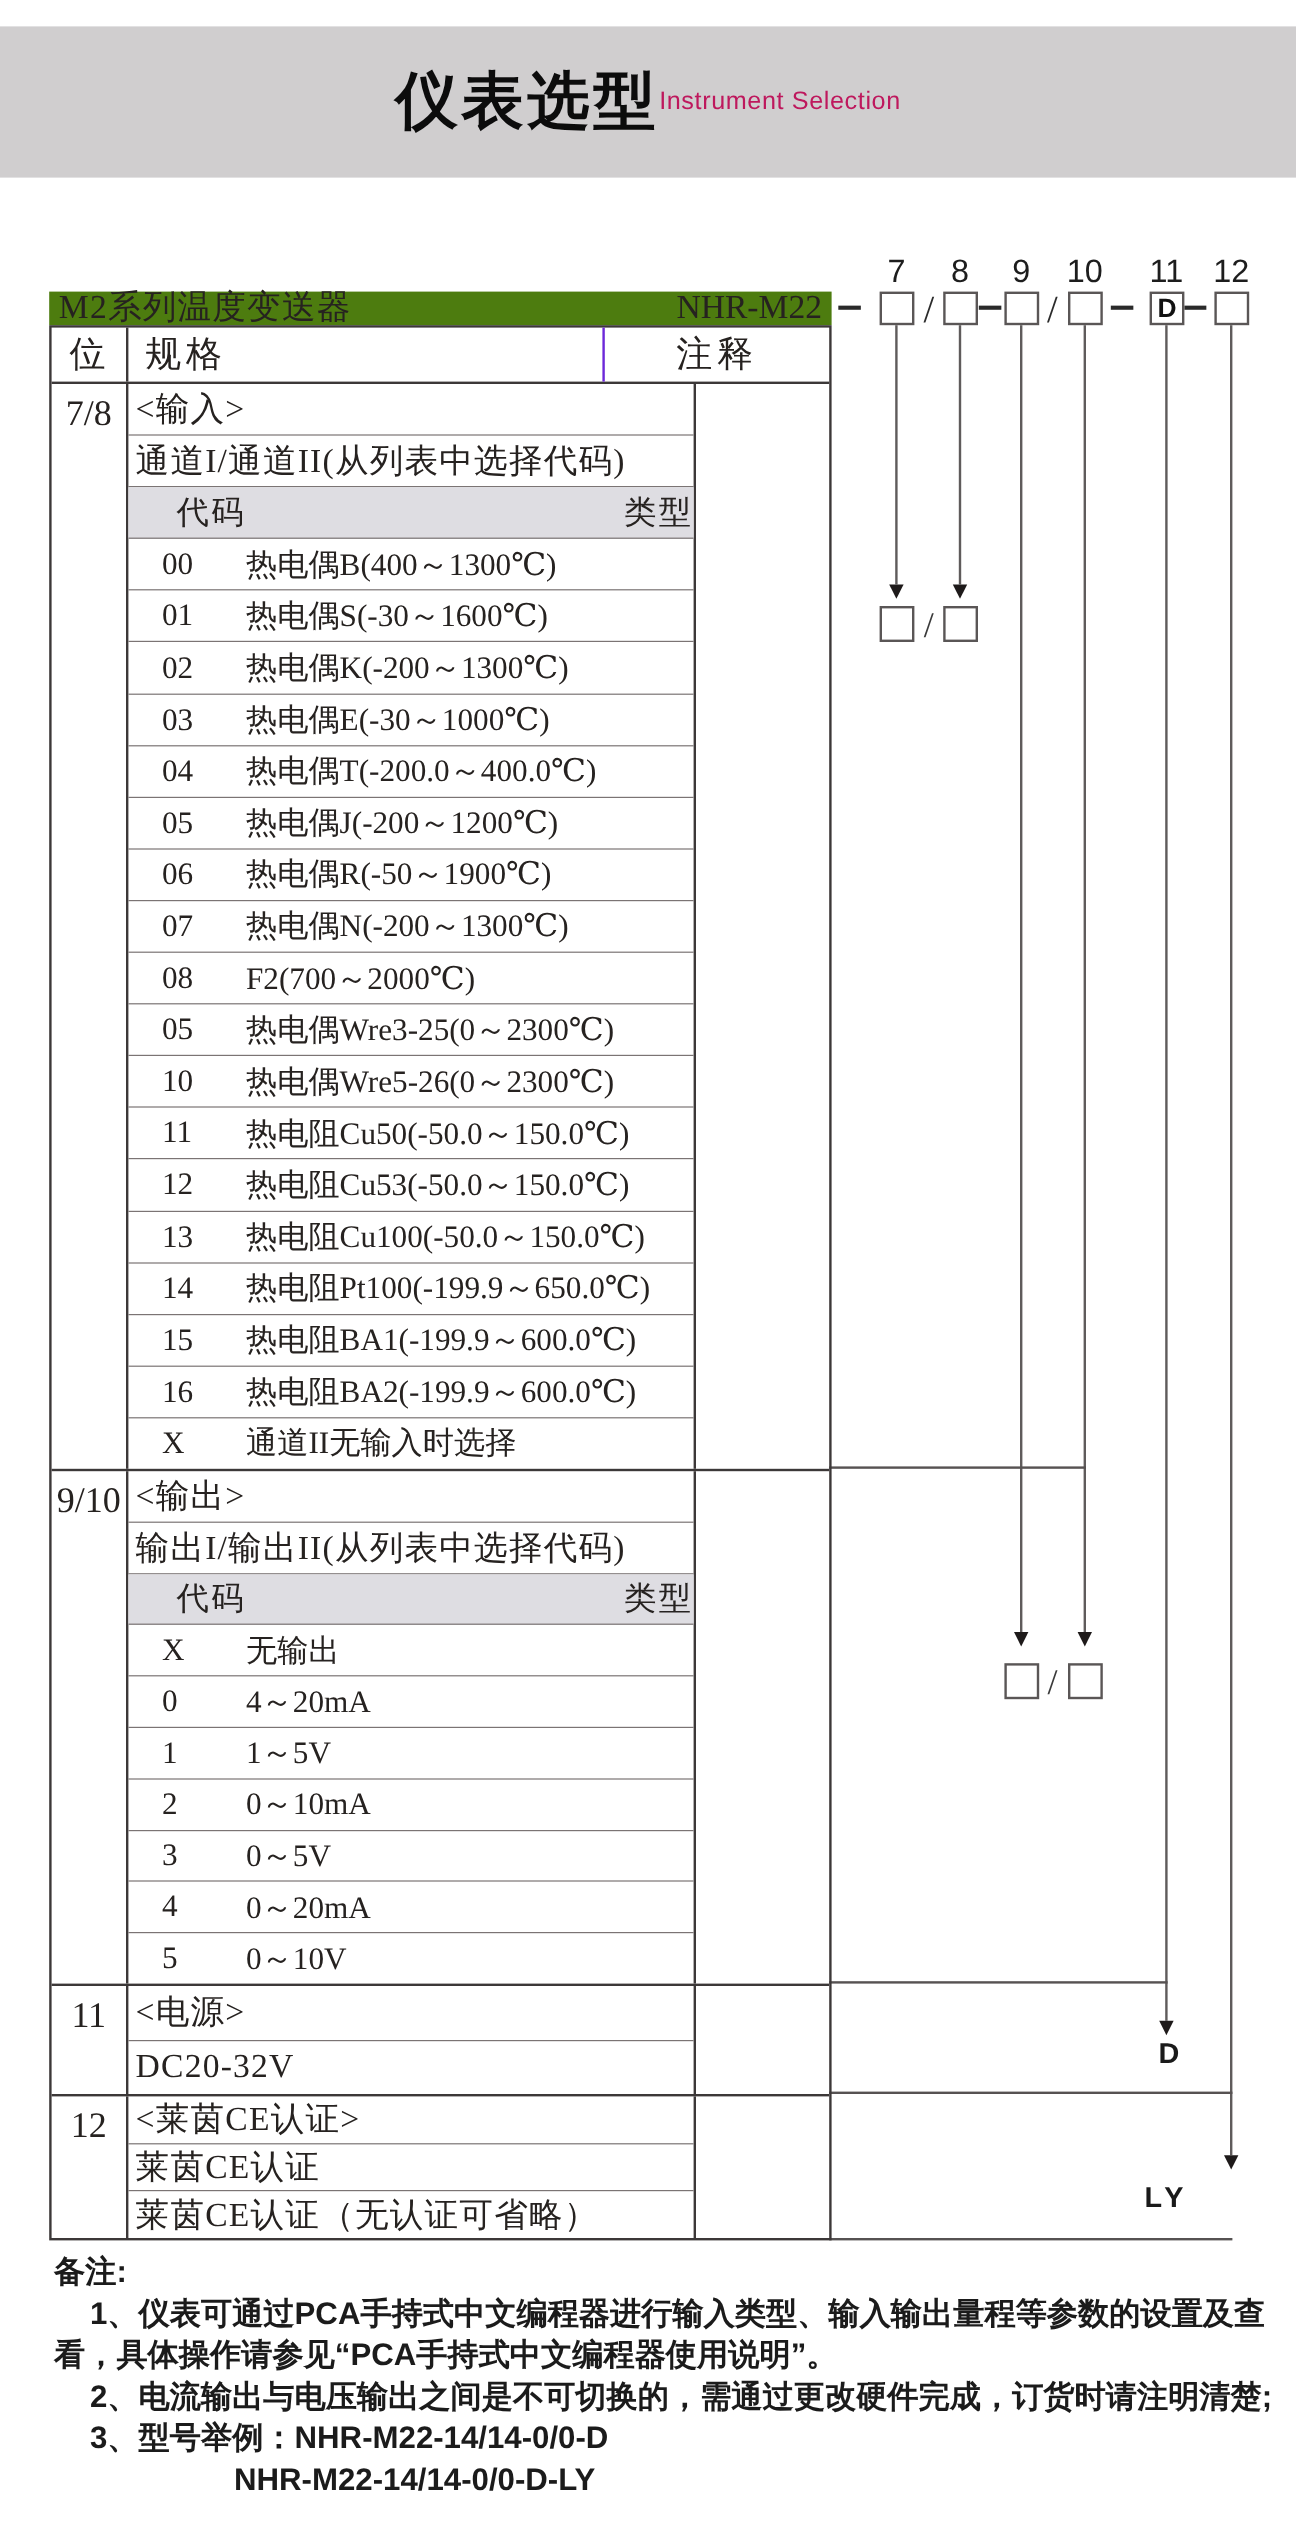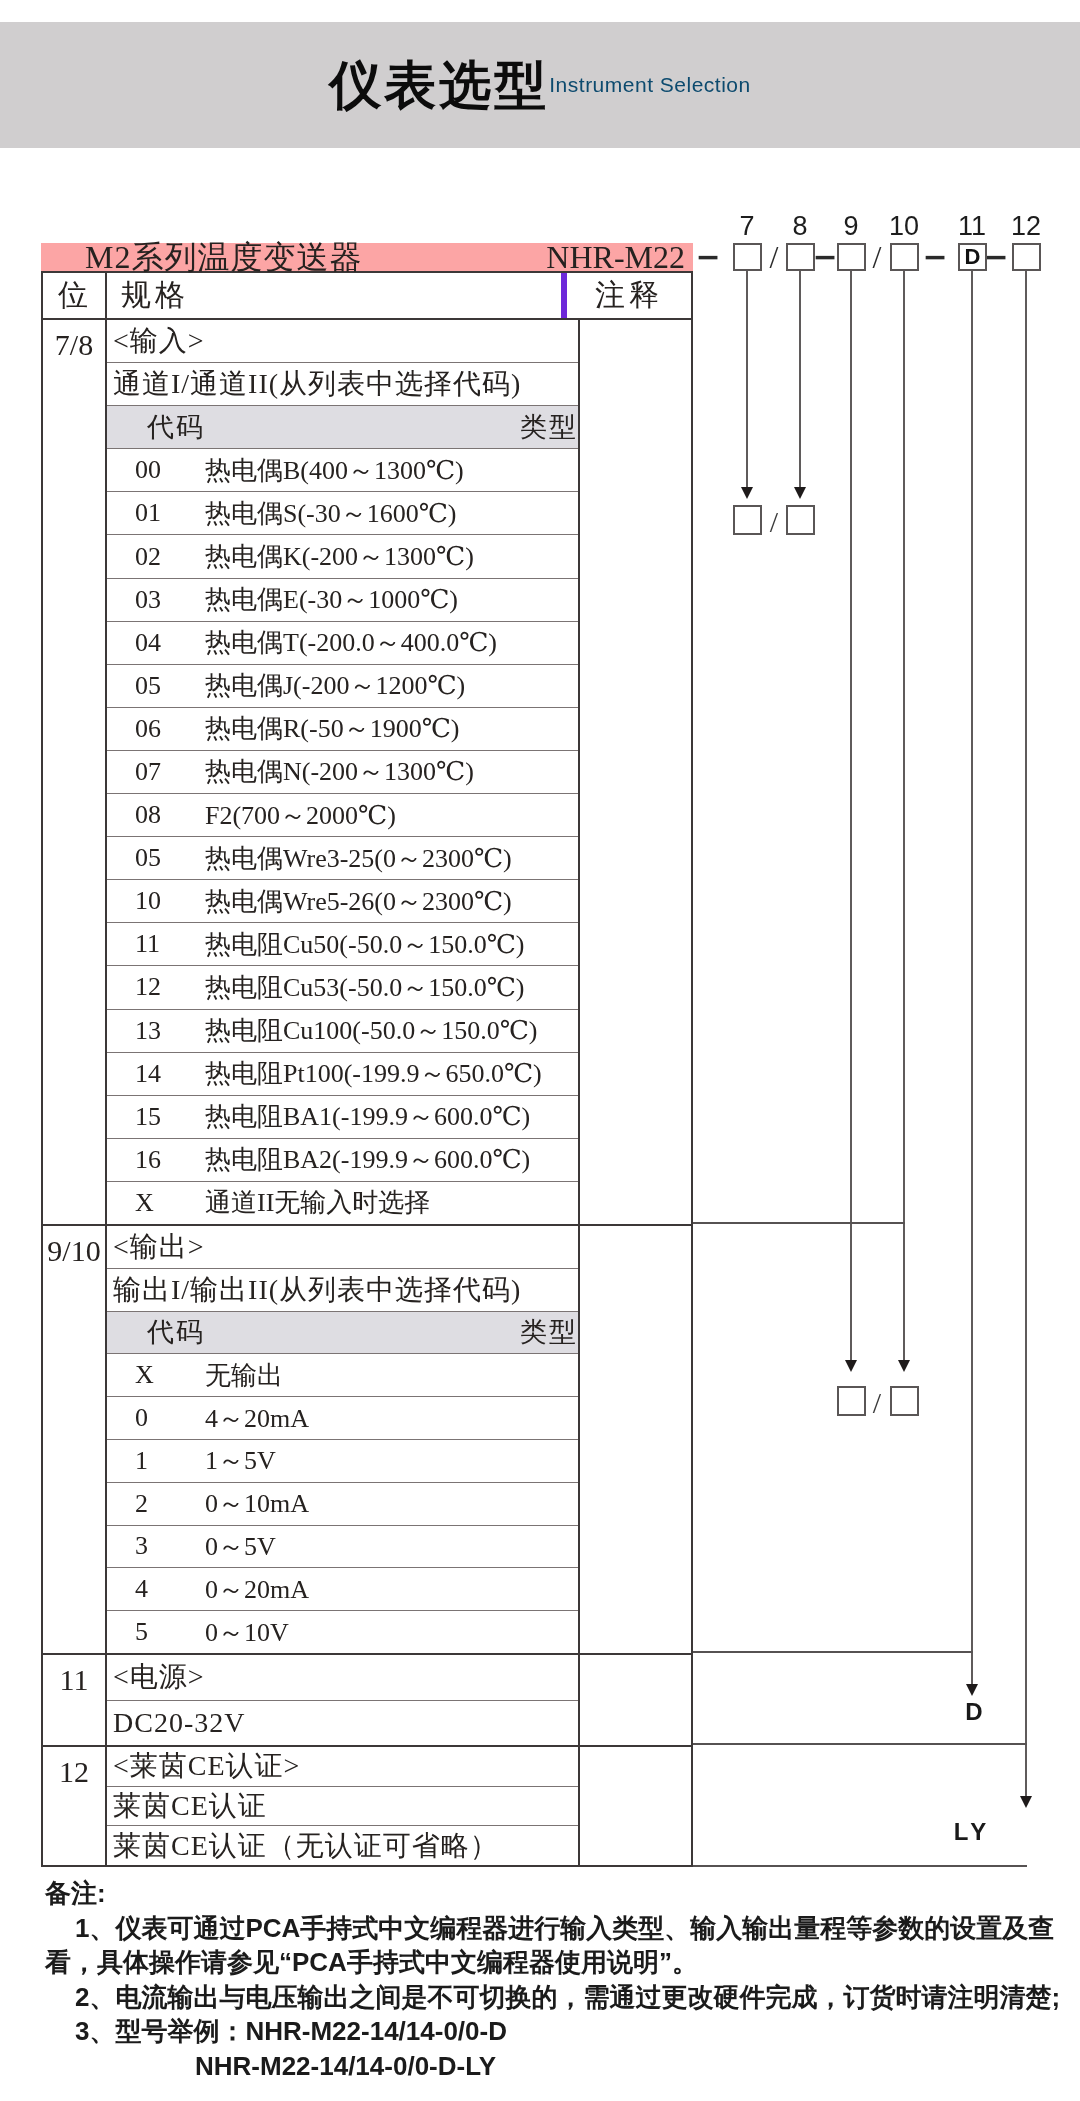--- a/index.html
+++ b/index.html
@@ -5,21 +5,21 @@
   html,body{margin:0;padding:0;background:#ffffff;}
   .page{position:relative;width:1080px;height:2101px;background:#ffffff;overflow:hidden;
         font-family:"Liberation Serif","DejaVu Serif",serif;color:#262220;}
 
   
   .banner{position:absolute;left:0;top:22px;width:1080px;height:126px;background:#d0cecf;
           display:flex;align-items:center;justify-content:center;}
   .banner-title{font-family:"DejaVu Sans","Liberation Sans",sans-serif;font-weight:900;
           font-size:52px;line-height:54px;letter-spacing:3px;color:#0c0c0c;}
   .banner-sub{font-family:"Liberation Sans","DejaVu Sans",sans-serif;font-size:21px;
-          line-height:24px;color:#0c4a6e;letter-spacing:0.5px;}
+          line-height:24px;color:#be185d;letter-spacing:0.5px;}
 
   
   .digit{position:absolute;top:211px;transform:translateX(-50%);
          font-family:"Liberation Sans","DejaVu Sans",sans-serif;font-size:27px;color:#1d1d1d;}
   .cbox{position:absolute;top:243px;width:29px;height:28px;border:2px solid #5a5656;background:#fff;
         box-sizing:border-box;display:flex;align-items:center;justify-content:center;
         font-family:"Liberation Sans","DejaVu Sans",sans-serif;font-weight:bold;font-size:22px;color:#111;}
   .sep{position:absolute;top:240px;transform:translateX(-50%);font-size:30px;line-height:34px;
        color:#2a2a2a;font-weight:bold;font-family:"DejaVu Sans","Liberation Sans",sans-serif;}
   .sep.slash{font-weight:normal;font-family:"Liberation Serif","DejaVu Serif",serif;font-size:32px;}
@@ -29,30 +29,30 @@
   .pairbox{position:absolute;width:29px;height:30px;border:2px solid #5a5656;background:#fff;box-sizing:border-box;}
   .pairslash{position:absolute;transform:translateX(-50%);font-size:30px;color:#3a3a3a;
        font-family:"Liberation Serif","DejaVu Serif",serif;}
   .dest{position:absolute;transform:translateX(-50%);
        font-family:"Liberation Sans","DejaVu Sans",sans-serif;font-size:24px;font-weight:bold;color:#1a1a1a;}
   .dest.ly{letter-spacing:4px;}
   .hext{position:absolute;height:2px;background:#565252;}
 
   
   .sel-table{position:absolute;left:41px;top:243px;width:652px;}
-  .model-bar{height:28px;background:#fca5a5;display:flex;align-items:center;justify-content:space-between;
-       font-size:32px;line-height:28px;color:#262220;padding-left:36px;}
+  .model-bar{height:28px;background:#4d7c0f;display:flex;align-items:center;justify-content:space-between;
+       font-size:28px;line-height:28px;color:#262220;}
   .model-bar .series{padding-left:8px;letter-spacing:1px;}
   .model-bar .prefix{padding-right:8px;}
   .tbody{box-sizing:border-box;height:1596px;border:2px solid #3c3838;display:flex;flex-direction:column;}
   .thead{flex:none;box-sizing:border-box;height:47px;display:flex;border-bottom:2px solid #3c3838;
        font-size:30px;}
   .thead .h-pos{width:64px;box-sizing:border-box;border-right:2px solid #3c3838;display:flex;
        align-items:center;justify-content:center;letter-spacing:2px;}
-  .thead .h-spec{width:460px;box-sizing:border-box;border-right:6px solid #6d28d9;display:flex;
+  .thead .h-spec{width:397px;box-sizing:border-box;border-right:2px solid #6d28d9;display:flex;
        align-items:center;padding-left:14px;letter-spacing:4px;}
   .thead .h-note{flex:1;display:flex;align-items:center;justify-content:center;letter-spacing:4px;}
   .sec{box-sizing:border-box;display:flex;border-bottom:2px solid #3c3838;}
   .sec.last{border-bottom:none;flex:1;}
   .sec .pos{width:64px;box-sizing:border-box;border-right:2px solid #3c3838;text-align:center;
        padding-top:8px;font-size:30px;}
   .sec .rows{width:473px;box-sizing:border-box;border-right:2px solid #3c3838;
        display:flex;flex-direction:column;}
   .sec .notecol{flex:1;}
   .trow{flex:1;display:flex;align-items:center;border-bottom:1.5px solid #7b7474;

